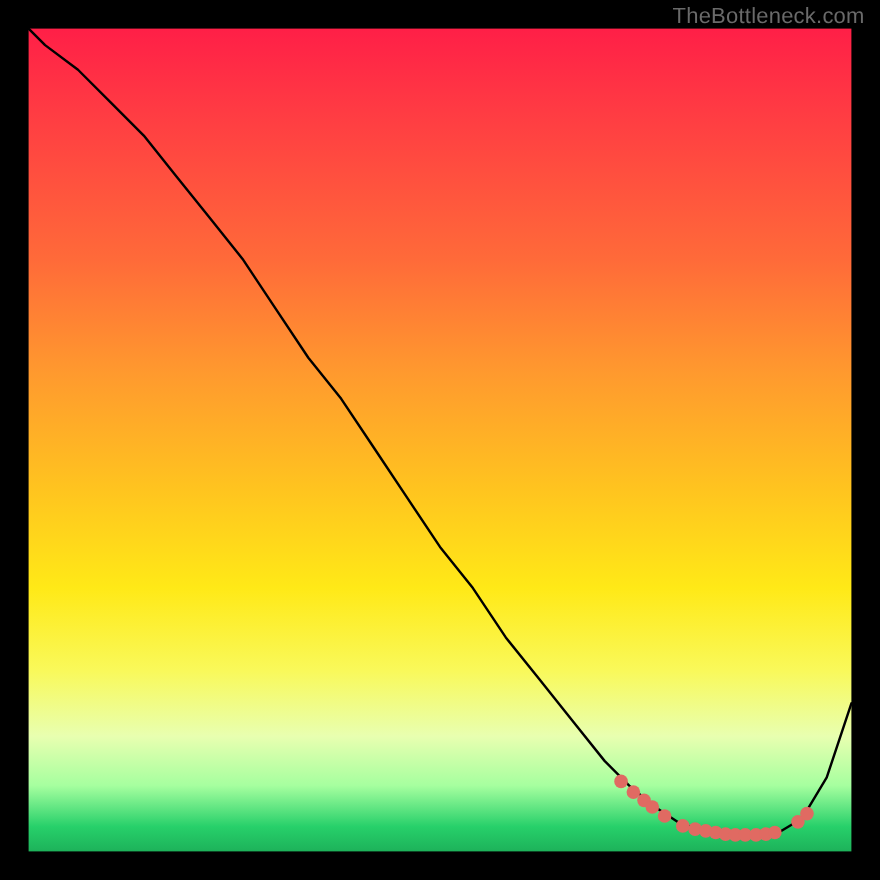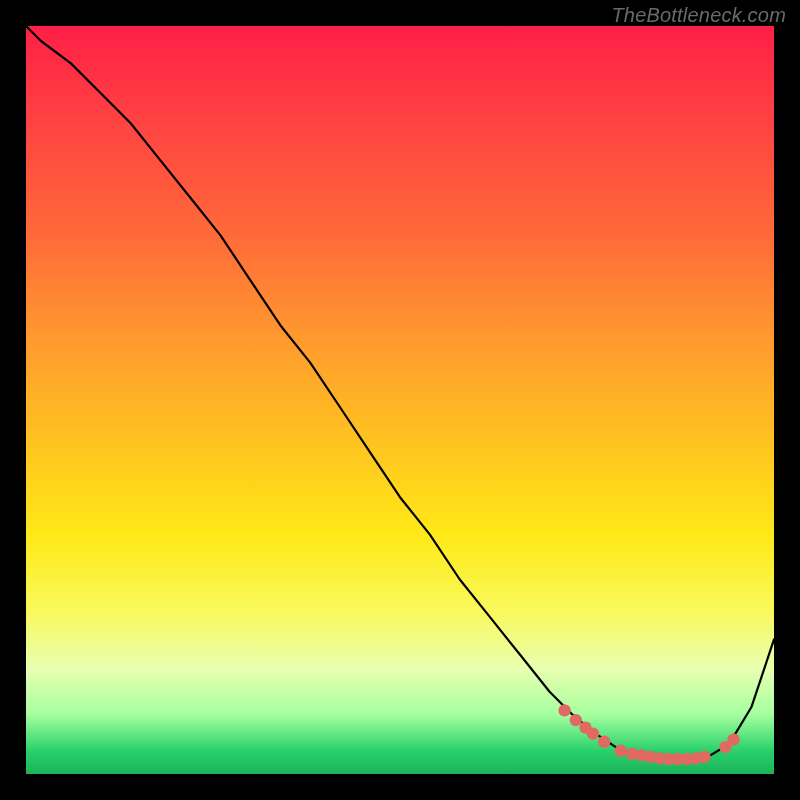--- a/index.html
+++ b/index.html
@@ -11,21 +11,20 @@
     overflow: hidden;
     font-family: Arial, Helvetica, sans-serif;
   }
   .frame {
     position: absolute;
     top: 0;
     left: 0;
     width: 800px;
     height: 800px;
     background: #000;
-    font-style: italic;
   }
   .plot-area {
     position: absolute;
     top: 26px;
     left: 26px;
     width: 748px;
     height: 748px;
     
     background: linear-gradient(
       to bottom,

